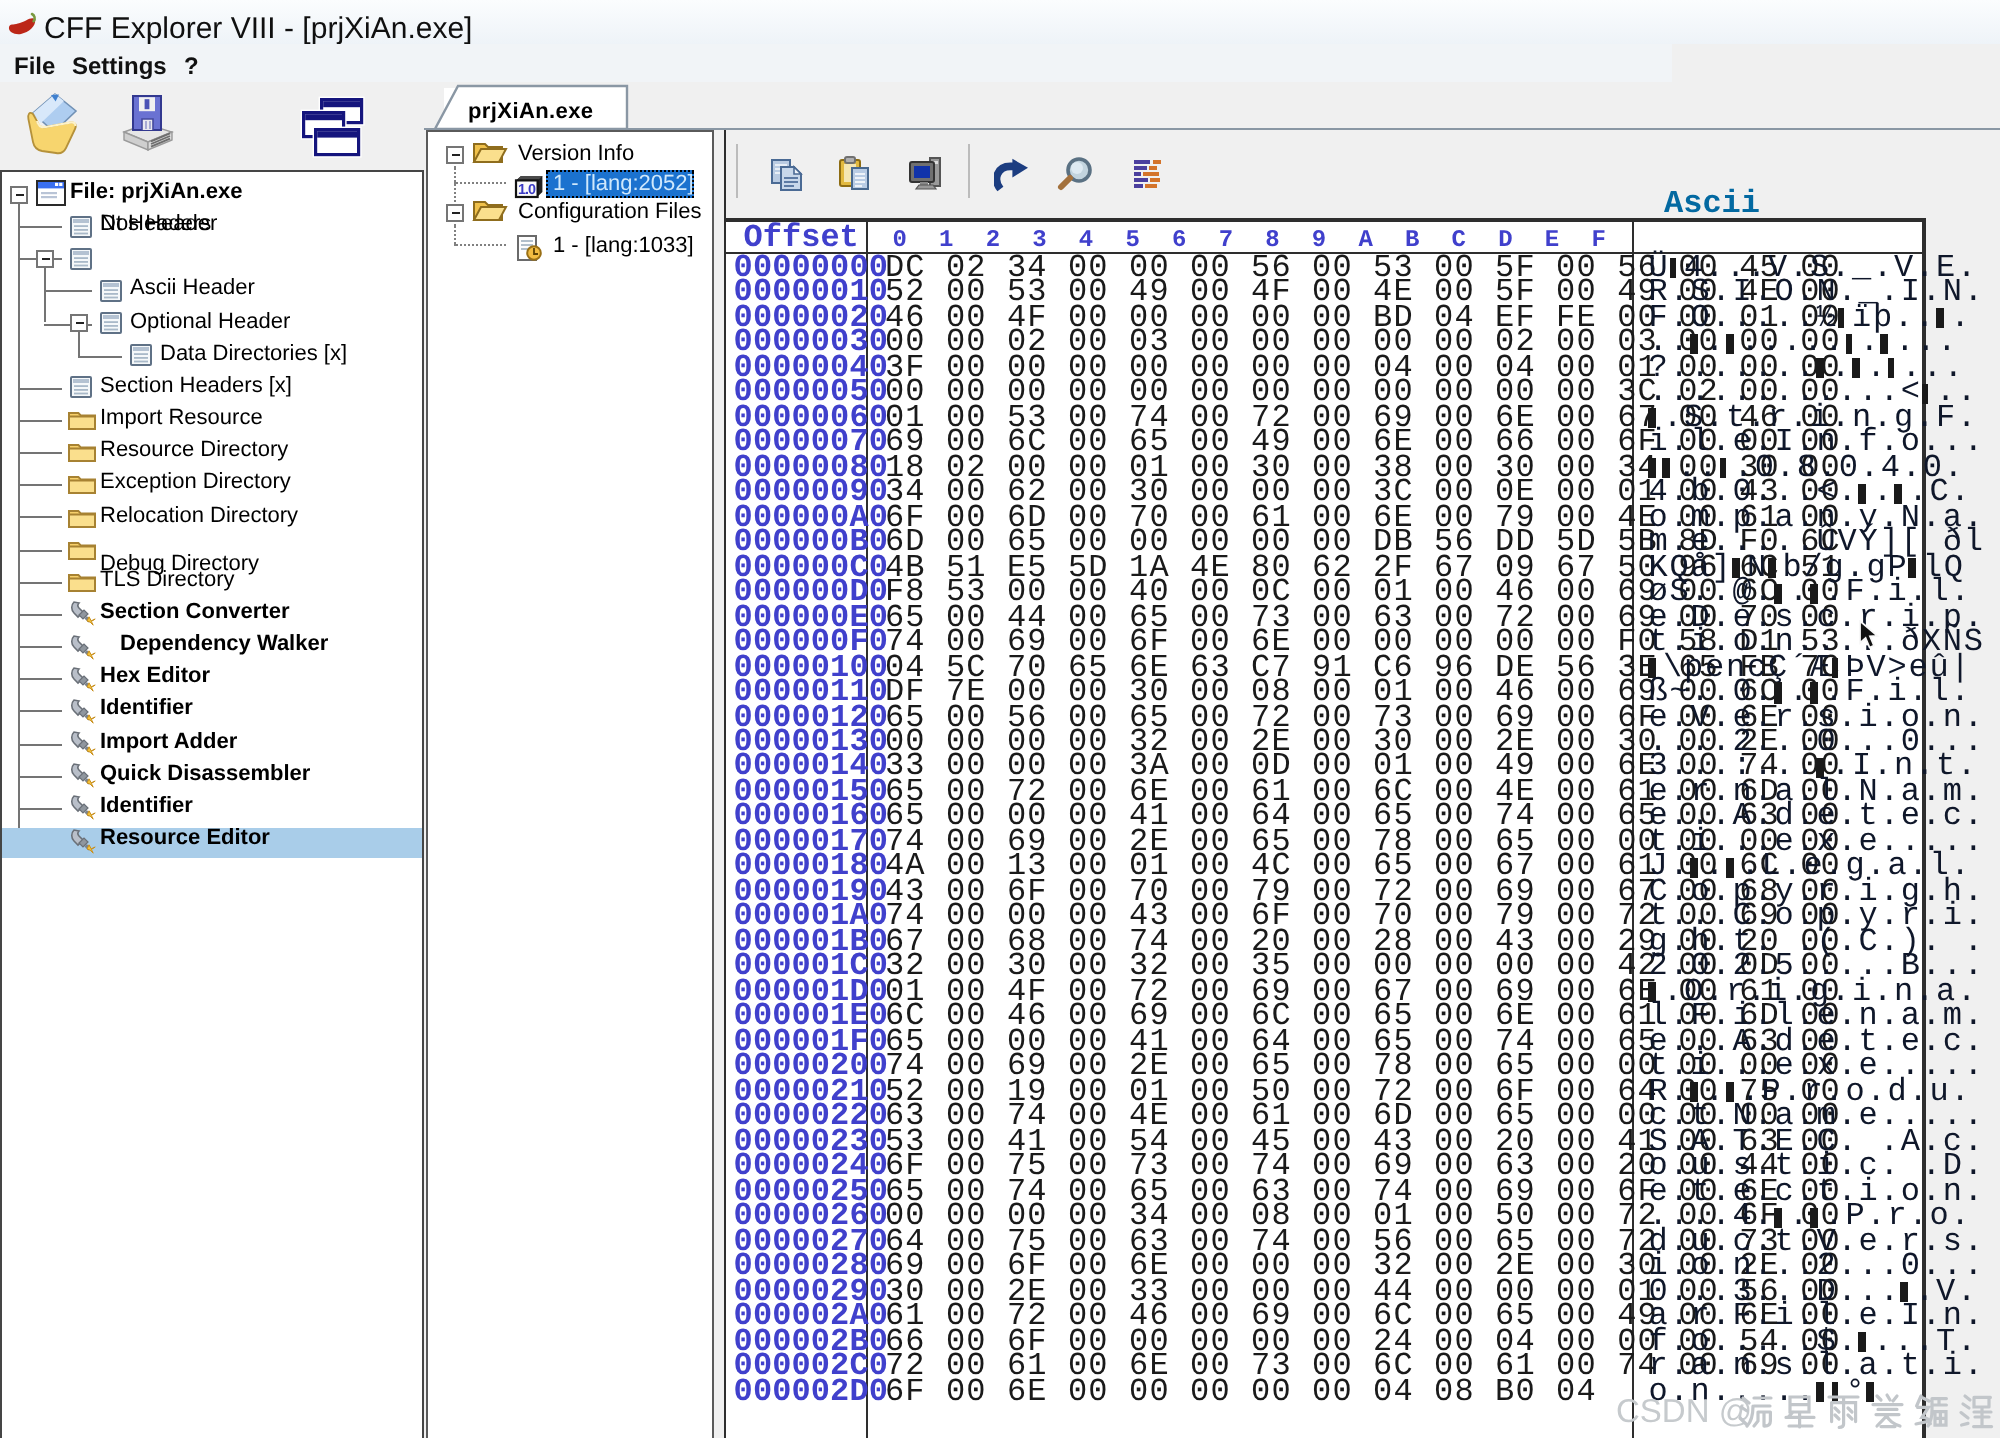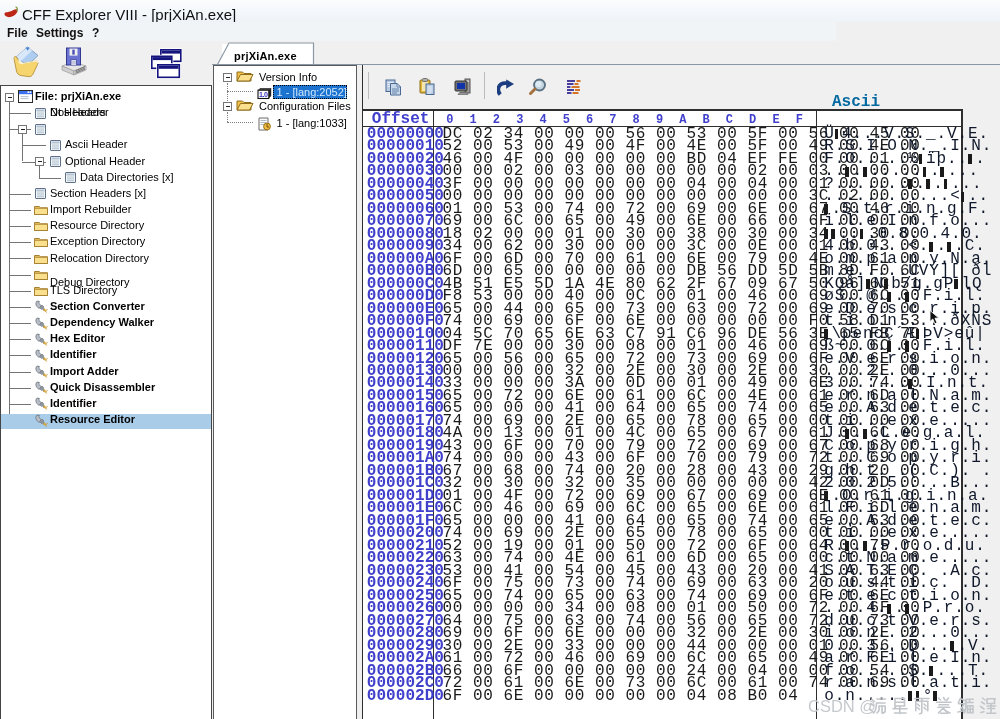--- a/index.html
+++ b/index.html
@@ -156,21 +156,21 @@
       <rect x="2" y="4.6" width="7" height="0.9" fill="#a9b9c9"></rect>
       <rect x="2" y="6.5" width="7" height="0.9" fill="#a9b9c9"></rect>
       <rect x="2" y="8.3" width="7" height="0.9" fill="#a9b9c9"></rect>
     </svg>
 <span class="tt" style="left:49px;top:100.9px">Section Headers [x]</span>
 <svg class="ti" style="left:33px;top:118.0px" width="15" height="12" viewBox="0 0 15 12">
       <path d="M0.5 2.5 L0.5 10.5 L13.5 10.5 L13.5 3.8 L6.5 3.8 L5.2 2.5 Z" fill="#f7d06b" stroke="#a78232"></path>
       <path d="M0.5 4.8 L13.5 4.8" stroke="#e7b94a"></path>
       <path d="M0.5 4.2 L0.5 10.5 L13.5 10.5 L13.5 4.2 Z" fill="#fadf8d" stroke="#a78232"></path>
     </svg>
-<span class="tt" style="left:49px;top:117.0px">Import Rebuilder</span>
+<span class="tt" style="left:49px;top:117.0px">Import Resource</span>
 <svg class="ti" style="left:33px;top:134.2px" width="15" height="12" viewBox="0 0 15 12">
       <path d="M0.5 2.5 L0.5 10.5 L13.5 10.5 L13.5 3.8 L6.5 3.8 L5.2 2.5 Z" fill="#f7d06b" stroke="#a78232"></path>
       <path d="M0.5 4.8 L13.5 4.8" stroke="#e7b94a"></path>
       <path d="M0.5 4.2 L0.5 10.5 L13.5 10.5 L13.5 4.2 Z" fill="#fadf8d" stroke="#a78232"></path>
     </svg>
 <span class="tt" style="left:49px;top:133.2px">Resource Directory</span>
 <svg class="ti" style="left:33px;top:150.3px" width="15" height="12" viewBox="0 0 15 12">
       <path d="M0.5 2.5 L0.5 10.5 L13.5 10.5 L13.5 3.8 L6.5 3.8 L5.2 2.5 Z" fill="#f7d06b" stroke="#a78232"></path>
       <path d="M0.5 4.8 L13.5 4.8" stroke="#e7b94a"></path>
       <path d="M0.5 4.2 L0.5 10.5 L13.5 10.5 L13.5 4.2 Z" fill="#fadf8d" stroke="#a78232"></path>
@@ -200,21 +200,21 @@
       <path d="M8.2 9.2 l1.2-1.2 2 2 -1.2 1.2z" fill="#7d848c"></path>
       <path d="M9.5 10.5 l1-2.1 1.1 2 2-0.9 -1.9 1.2 0.9 1.9 -1.5-1.5z" fill="#f5c33b" stroke="#c78f1f" stroke-width="0.5"></path>
     </svg>
 <span class="tt b" style="left:49px;top:213.9px">Section Converter</span>
 <svg class="ti" style="left:33px;top:230.6px" width="14" height="13" viewBox="0 0 14 13">
       <path d="M3 1 C1.5 2.5 1.5 5 3 6.5 L5 8.5 L7.5 6 L5.5 4 C4.8 3.2 4.8 2.2 5.5 1.5 Z" fill="#b9bfc9" stroke="#6a7078" stroke-width="0.8"></path>
       <path d="M5.5 7.5 L8 5 L10 7 L7.5 9.5 Z" fill="#8f969e" stroke="#6a7078" stroke-width="0.6"></path>
       <path d="M8.2 9.2 l1.2-1.2 2 2 -1.2 1.2z" fill="#7d848c"></path>
       <path d="M9.5 10.5 l1-2.1 1.1 2 2-0.9 -1.9 1.2 0.9 1.9 -1.5-1.5z" fill="#f5c33b" stroke="#c78f1f" stroke-width="0.5"></path>
     </svg>
-<span class="tt b" style="left:49px;top:230.1px">Dependency Walker</span>
+<span class="tt b" style="left:59px;top:230.1px">Dependency Walker</span>
 <svg class="ti" style="left:33px;top:246.8px" width="14" height="13" viewBox="0 0 14 13">
       <path d="M3 1 C1.5 2.5 1.5 5 3 6.5 L5 8.5 L7.5 6 L5.5 4 C4.8 3.2 4.8 2.2 5.5 1.5 Z" fill="#b9bfc9" stroke="#6a7078" stroke-width="0.8"></path>
       <path d="M5.5 7.5 L8 5 L10 7 L7.5 9.5 Z" fill="#8f969e" stroke="#6a7078" stroke-width="0.6"></path>
       <path d="M8.2 9.2 l1.2-1.2 2 2 -1.2 1.2z" fill="#7d848c"></path>
       <path d="M9.5 10.5 l1-2.1 1.1 2 2-0.9 -1.9 1.2 0.9 1.9 -1.5-1.5z" fill="#f5c33b" stroke="#c78f1f" stroke-width="0.5"></path>
     </svg>
 <span class="tt b" style="left:49px;top:246.2px">Hex Editor</span>
 <svg class="ti" style="left:33px;top:262.9px" width="14" height="13" viewBox="0 0 14 13">
       <path d="M3 1 C1.5 2.5 1.5 5 3 6.5 L5 8.5 L7.5 6 L5.5 4 C4.8 3.2 4.8 2.2 5.5 1.5 Z" fill="#b9bfc9" stroke="#6a7078" stroke-width="0.8"></path>
       <path d="M5.5 7.5 L8 5 L10 7 L7.5 9.5 Z" fill="#8f969e" stroke="#6a7078" stroke-width="0.6"></path>

